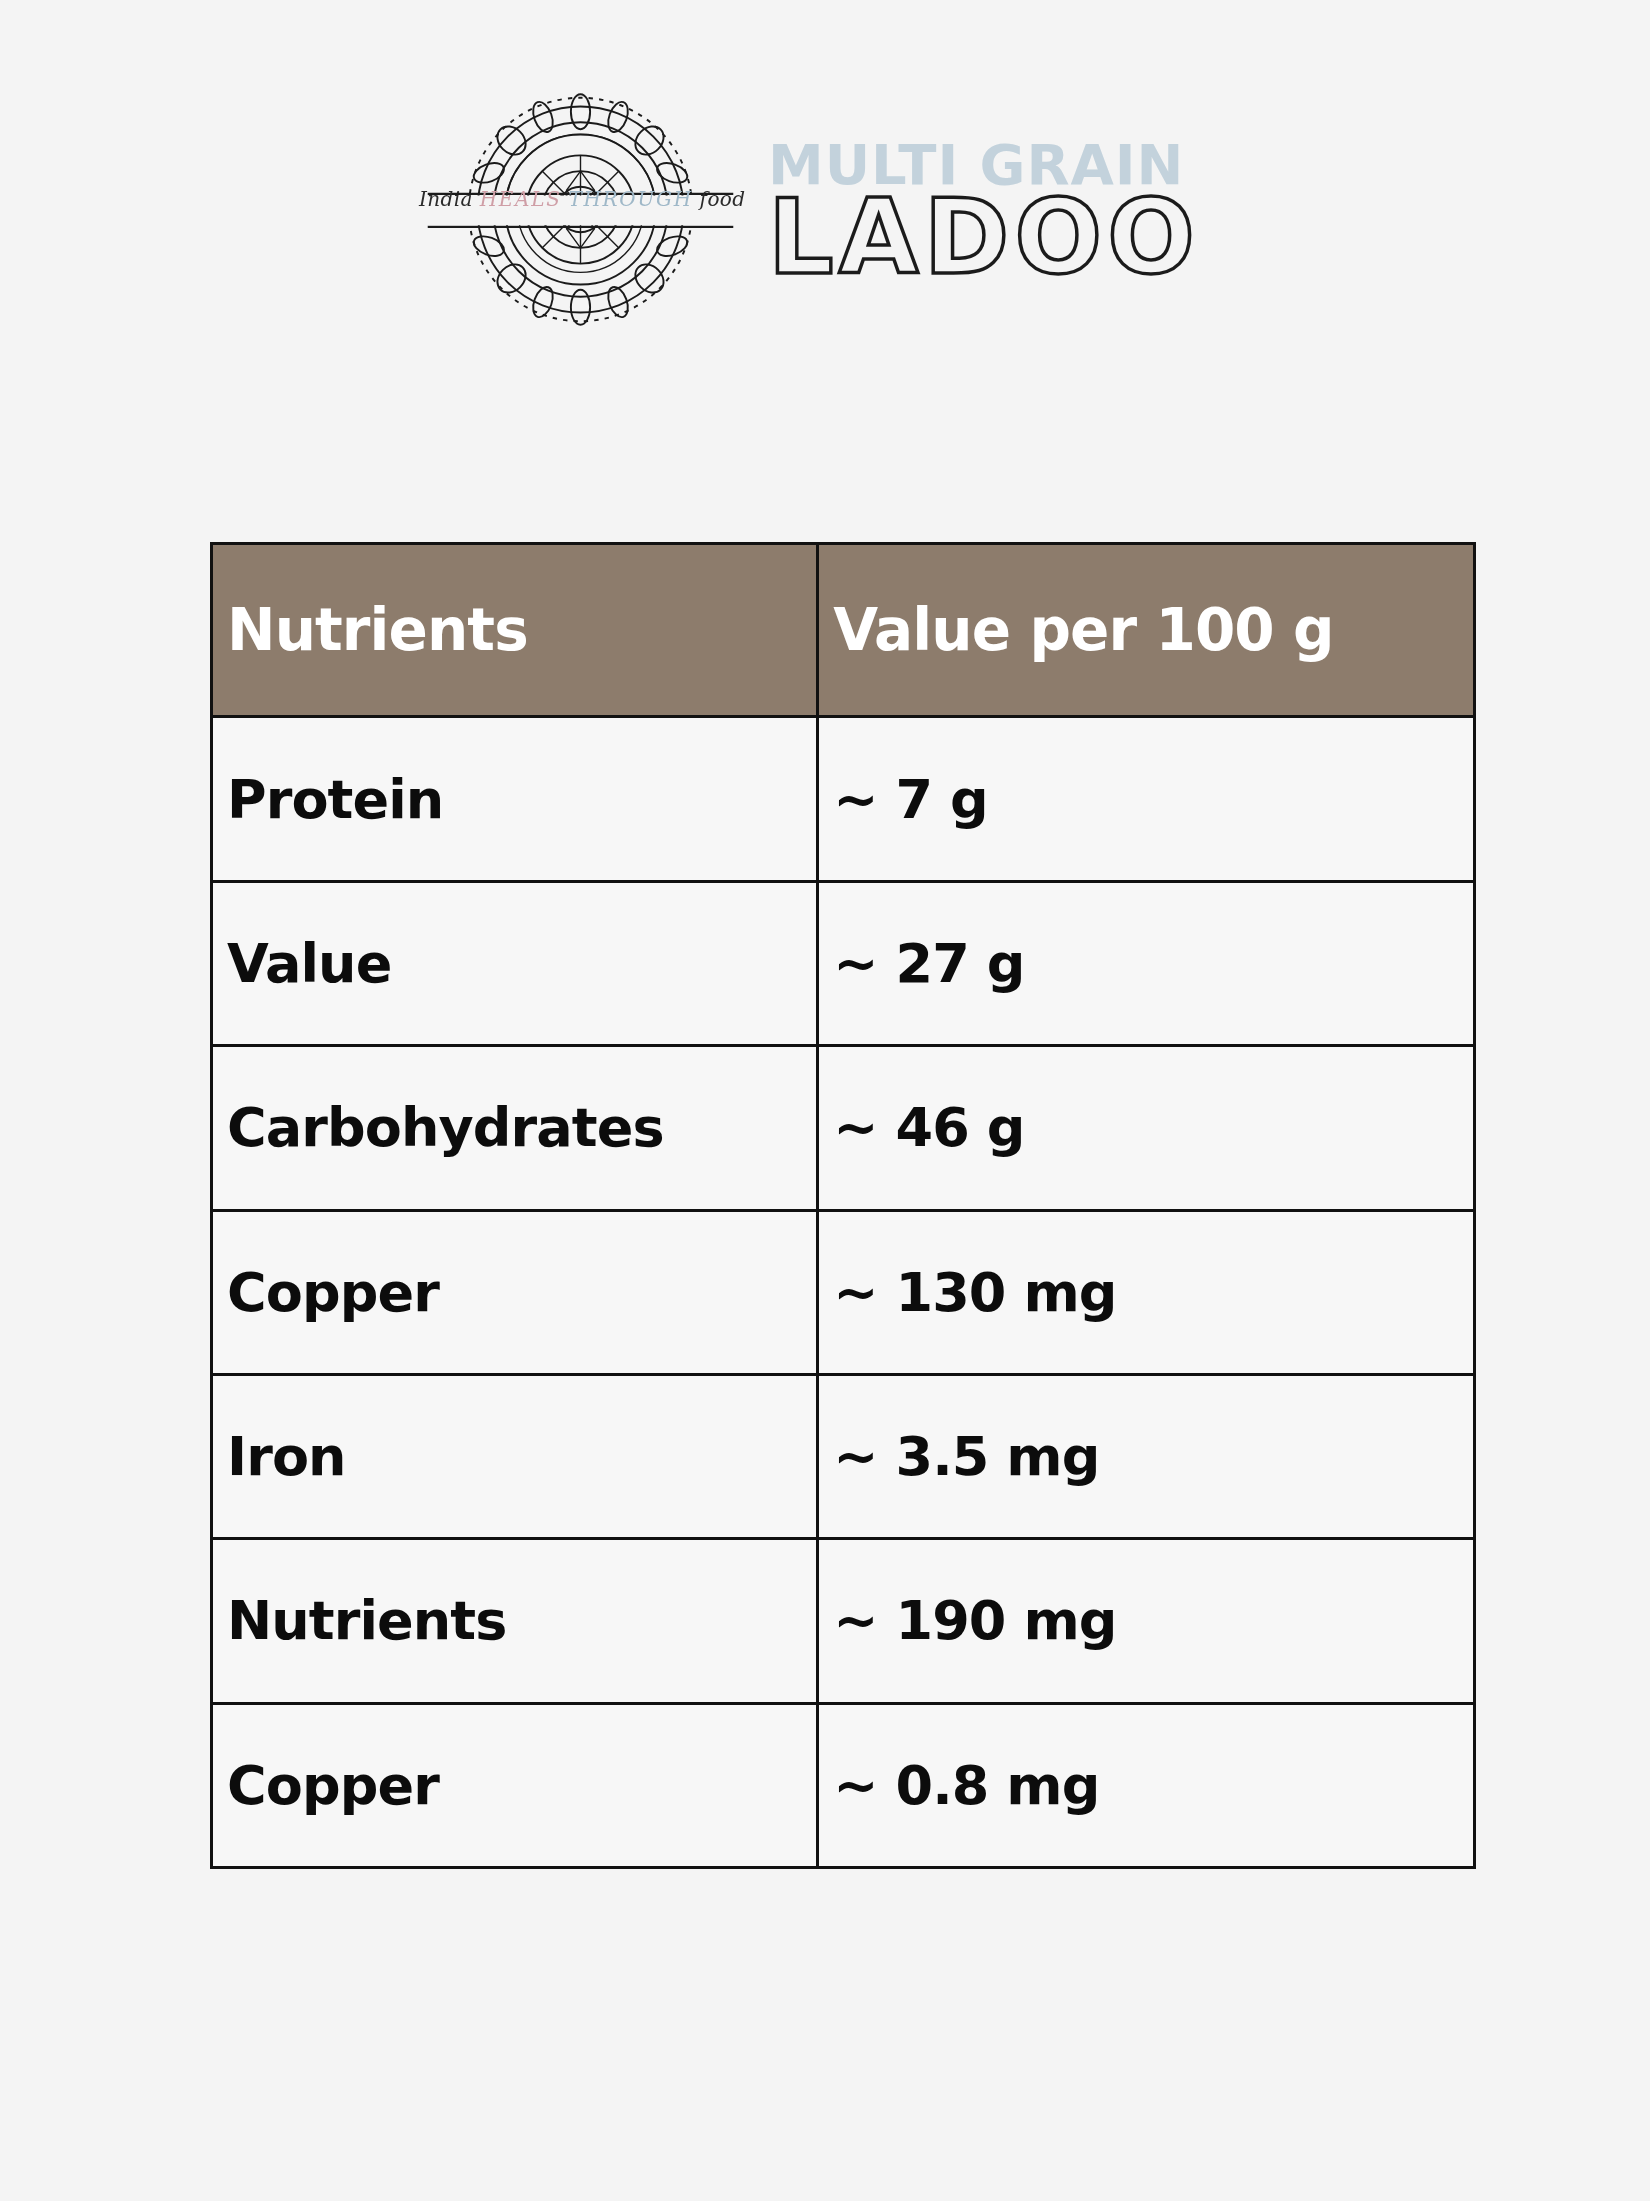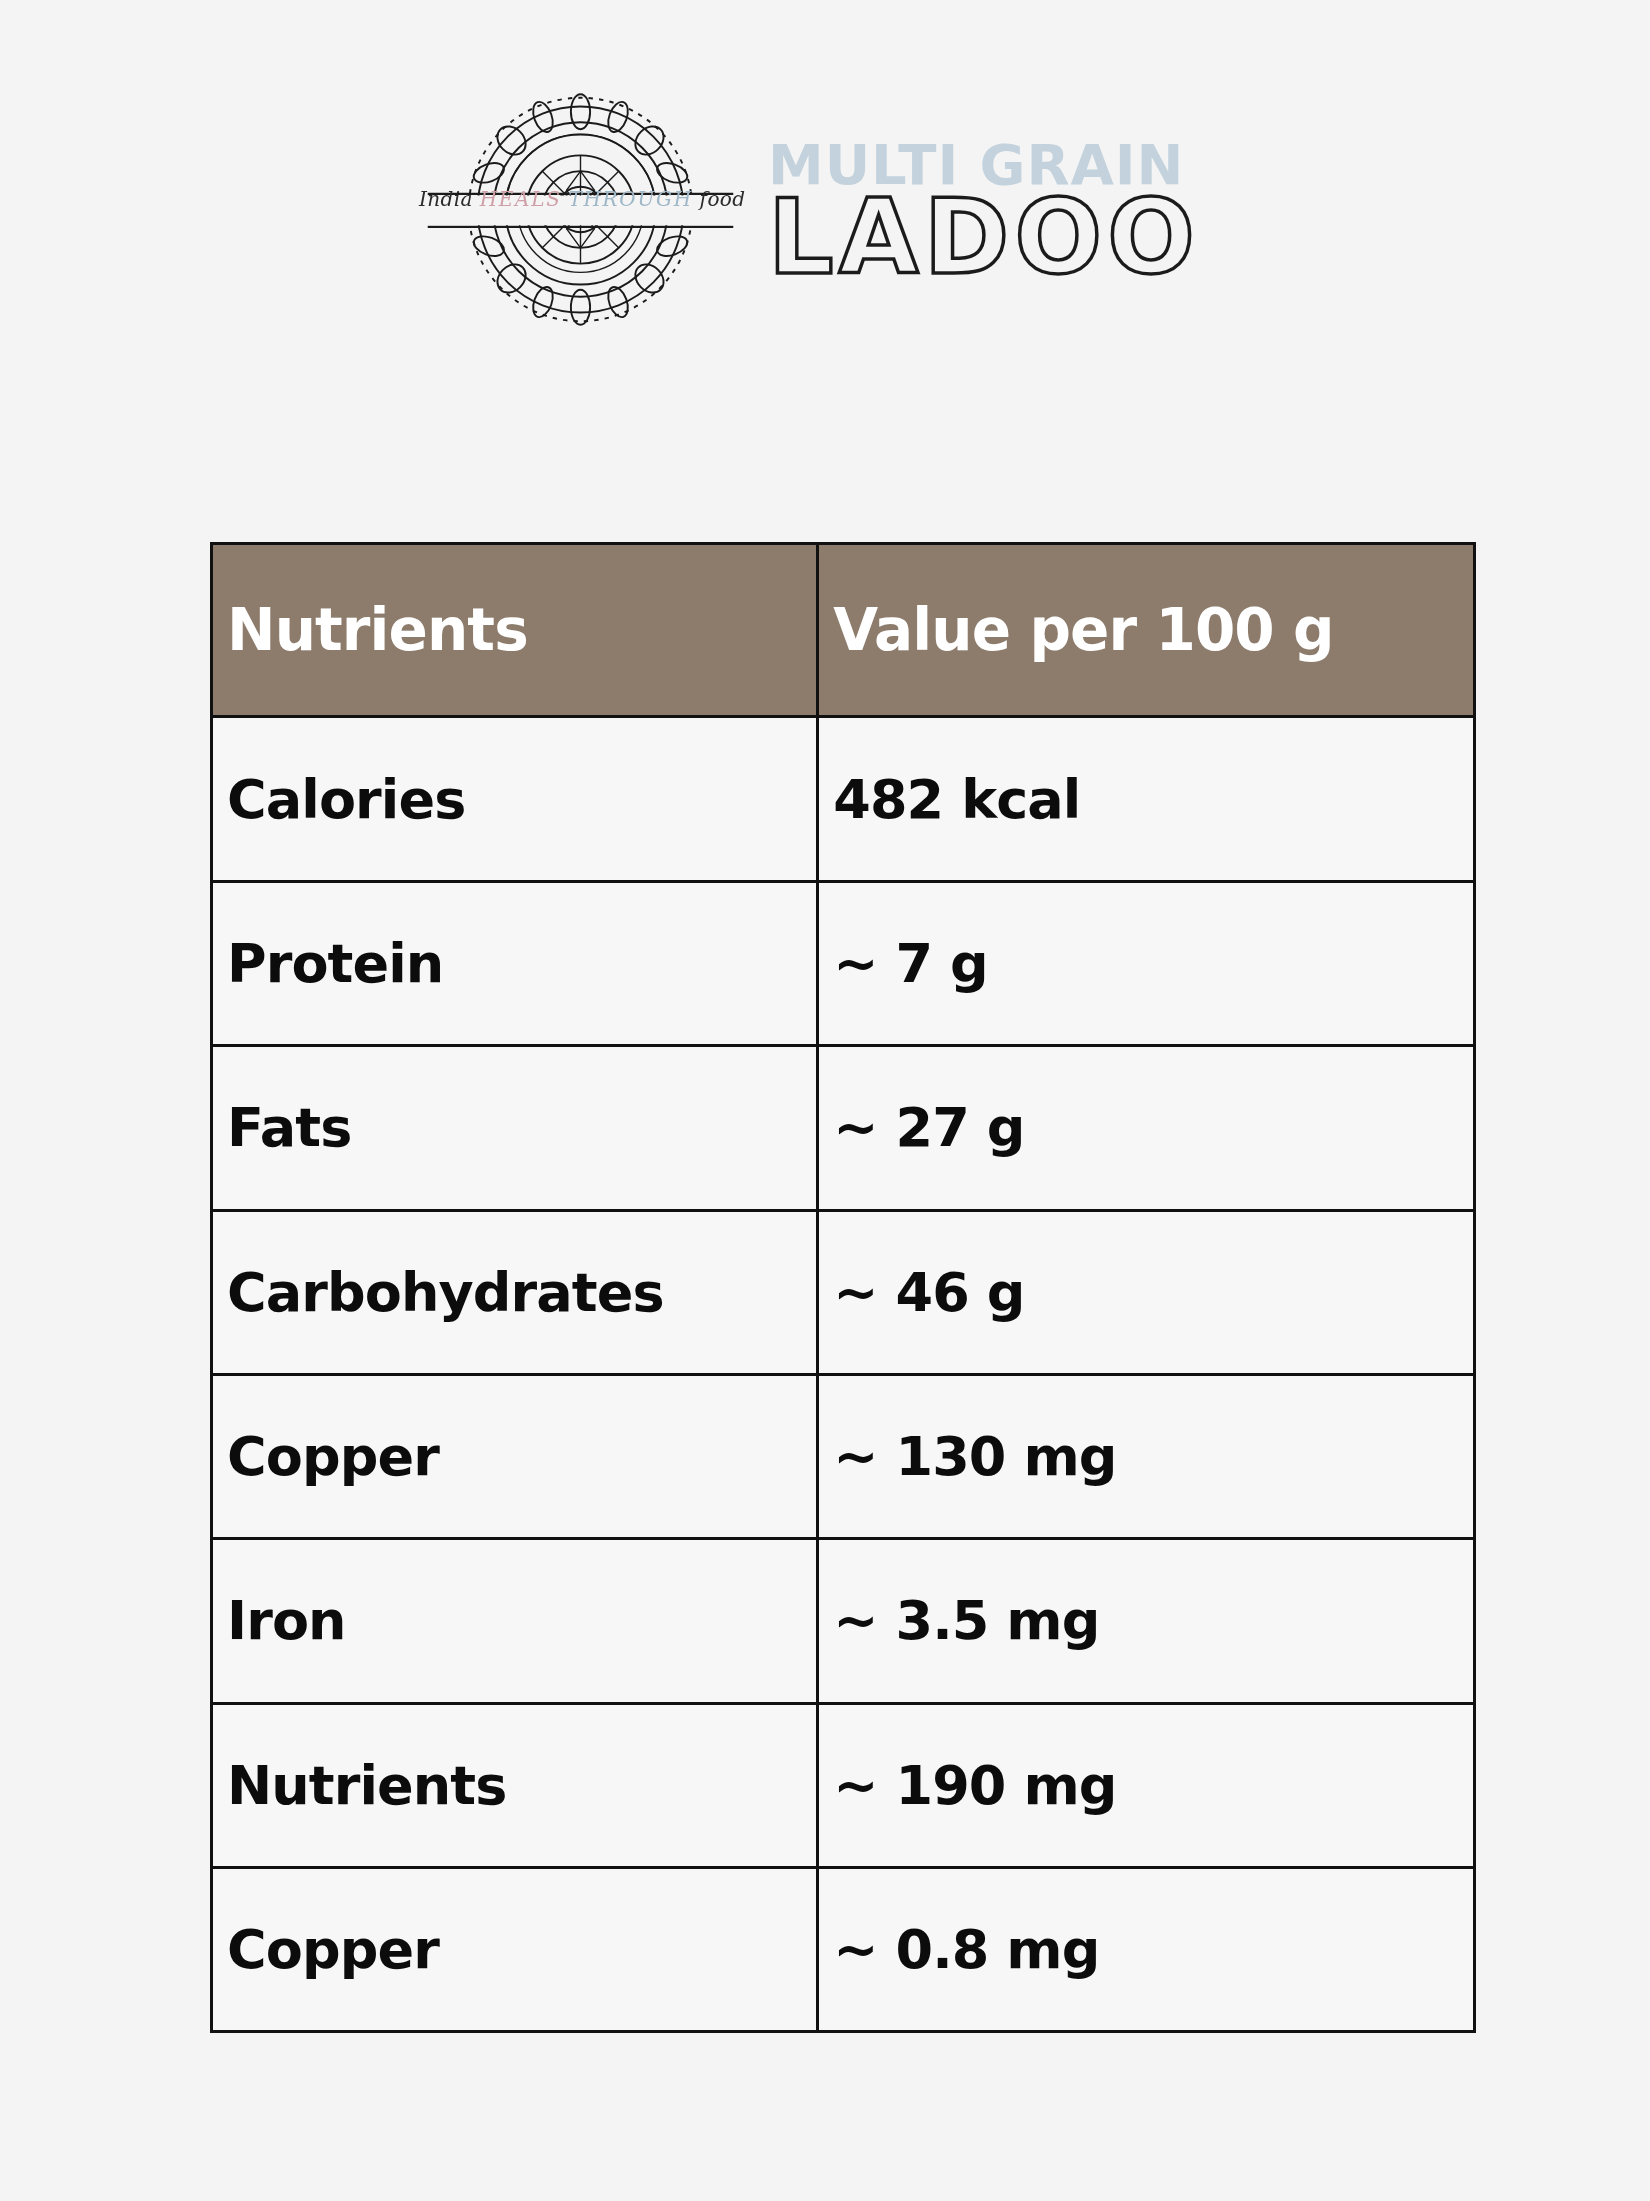--- a/index.html
+++ b/index.html
@@ -209,29 +209,25 @@
       <col class="c-value">
     </colgroup>
     <thead>
       <tr>
         <th>Nutrients</th>
         <th>Value per 100 g</th>
       </tr>
     </thead>
     <tbody>
       <tr>
-        <td>Calories</td>
-        <td>482 kcal</td>
-      </tr>
-      <tr>
         <td>Protein</td>
         <td>~ 7 g</td>
       </tr>
       <tr>
-        <td>Fats</td>
+        <td>Value</td>
         <td>~ 27 g</td>
       </tr>
       <tr>
         <td>Carbohydrates</td>
         <td>~ 46 g</td>
       </tr>
       <tr>
         <td>Copper</td>
         <td>~ 130 mg</td>
       </tr>

